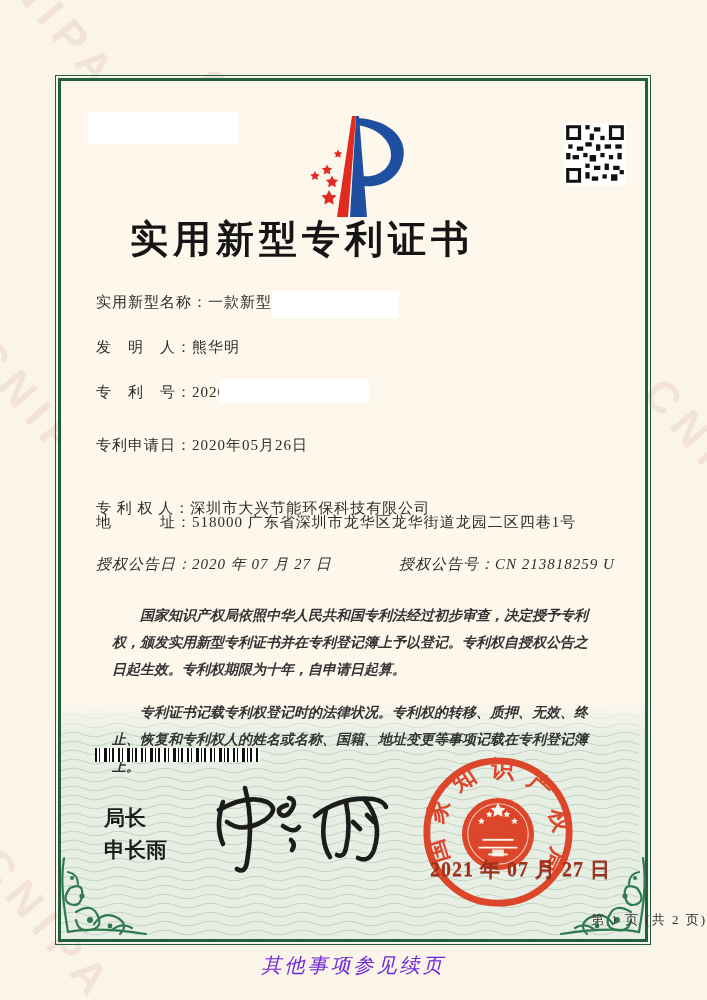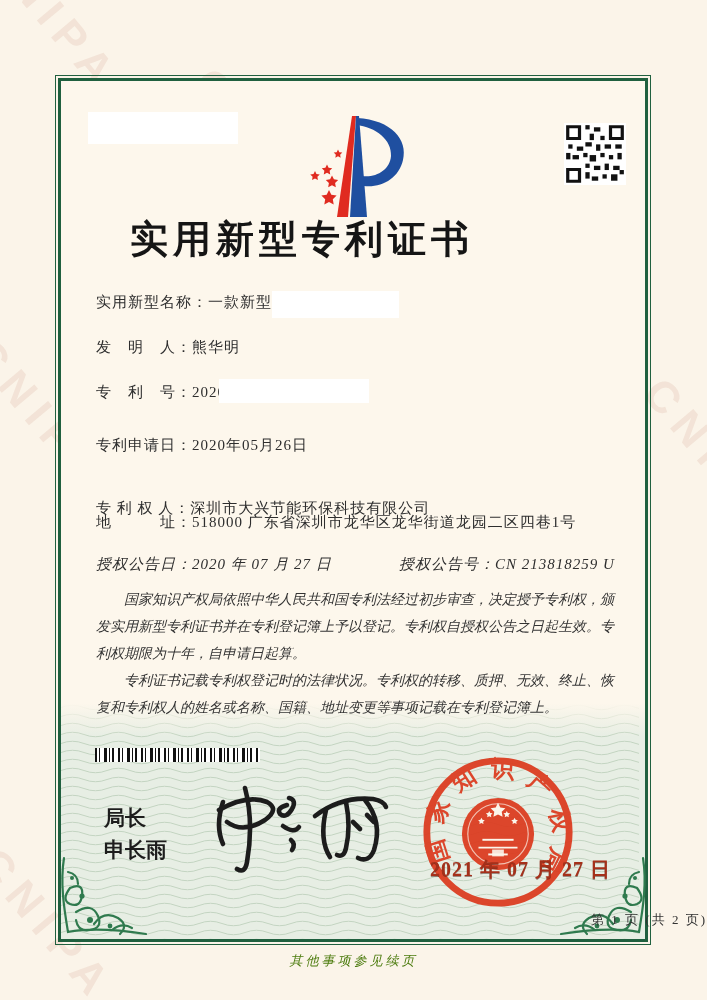--- a/index.html
+++ b/index.html
@@ -39,21 +39,21 @@
   .row{position:absolute;left:96px;font-size:15px;color:#2e2e2e;white-space:nowrap;}
   .row .lbl{letter-spacing:1px;}
   .row .val{letter-spacing:1px;}
   .y1{top:293px;} .y2{top:338px;} .y3{top:383px;} .y4{top:436px;font-family:Liberation Serif, serif;}
   .y5{top:499px;} .y6{top:513px;} .y7{top:555px;}
   .pair2{position:absolute;left:269px;top:0;margin-left:34px;}
   .row7{width:520px;font-style:italic;}
   
   .bodytext{position:absolute;left:96px;top:586px;width:518px;font-size:14px;
             line-height:27px;font-style:italic;color:#333;}
-  .bodytext p{margin:0;text-indent:2em;}
+  .bodytext p{margin:16px;text-indent:2em;font-weight:bold;}
   
   .barcode{position:absolute;left:95px;top:748px;width:165px;height:14px;
     background:repeating-linear-gradient(90deg,
       #111 0 2px,#fff 2px 4px,#111 4px 5px,#fff 5px 9px,
       #111 9px 12px,#fff 12px 14px,#111 14px 15px,#fff 15px 17px,
       #111 17px 19px,#fff 19px 23px);}
   
   .director{position:absolute;left:104px;top:802px;
             font-family:"Liberation Sans","DejaVu Sans",sans-serif;
             font-size:21px;font-weight:bold;color:#1d1d1d;line-height:32px;}
@@ -64,21 +64,21 @@
             font-size:20px;font-weight:bold;letter-spacing:1px;color:#a5301a;
             text-shadow:0 1px 0 rgba(60,20,10,.45);white-space:nowrap;}
   
   .corner{position:absolute;width:120px;height:110px;}
   .corner.bl{left:60px;top:828px;}
   .corner.br{left:527px;top:828px;transform:scaleX(-1);}
   
   .pagenum{position:absolute;left:0;top:911px;width:707px;text-align:right;
            font-size:13px;color:#333;letter-spacing:2px;}
   .note{position:absolute;left:0;top:952px;width:707px;text-align:center;
-        font-size:13px;font-style:italic;color:#4d7c0f;letter-spacing:3px;}
+        font-size:20px;font-style:italic;color:#6d28d9;letter-spacing:3px;}
 </style>
 </head>
 <body>
 
 <div id="page">
 
   <span class="wm wm1">CNIPA</span>
   <span class="wm wm2">CNIPA</span>
   <span class="wm wm3">CNIPA</span>
   <span class="wm wm4">CNIPA</span>

